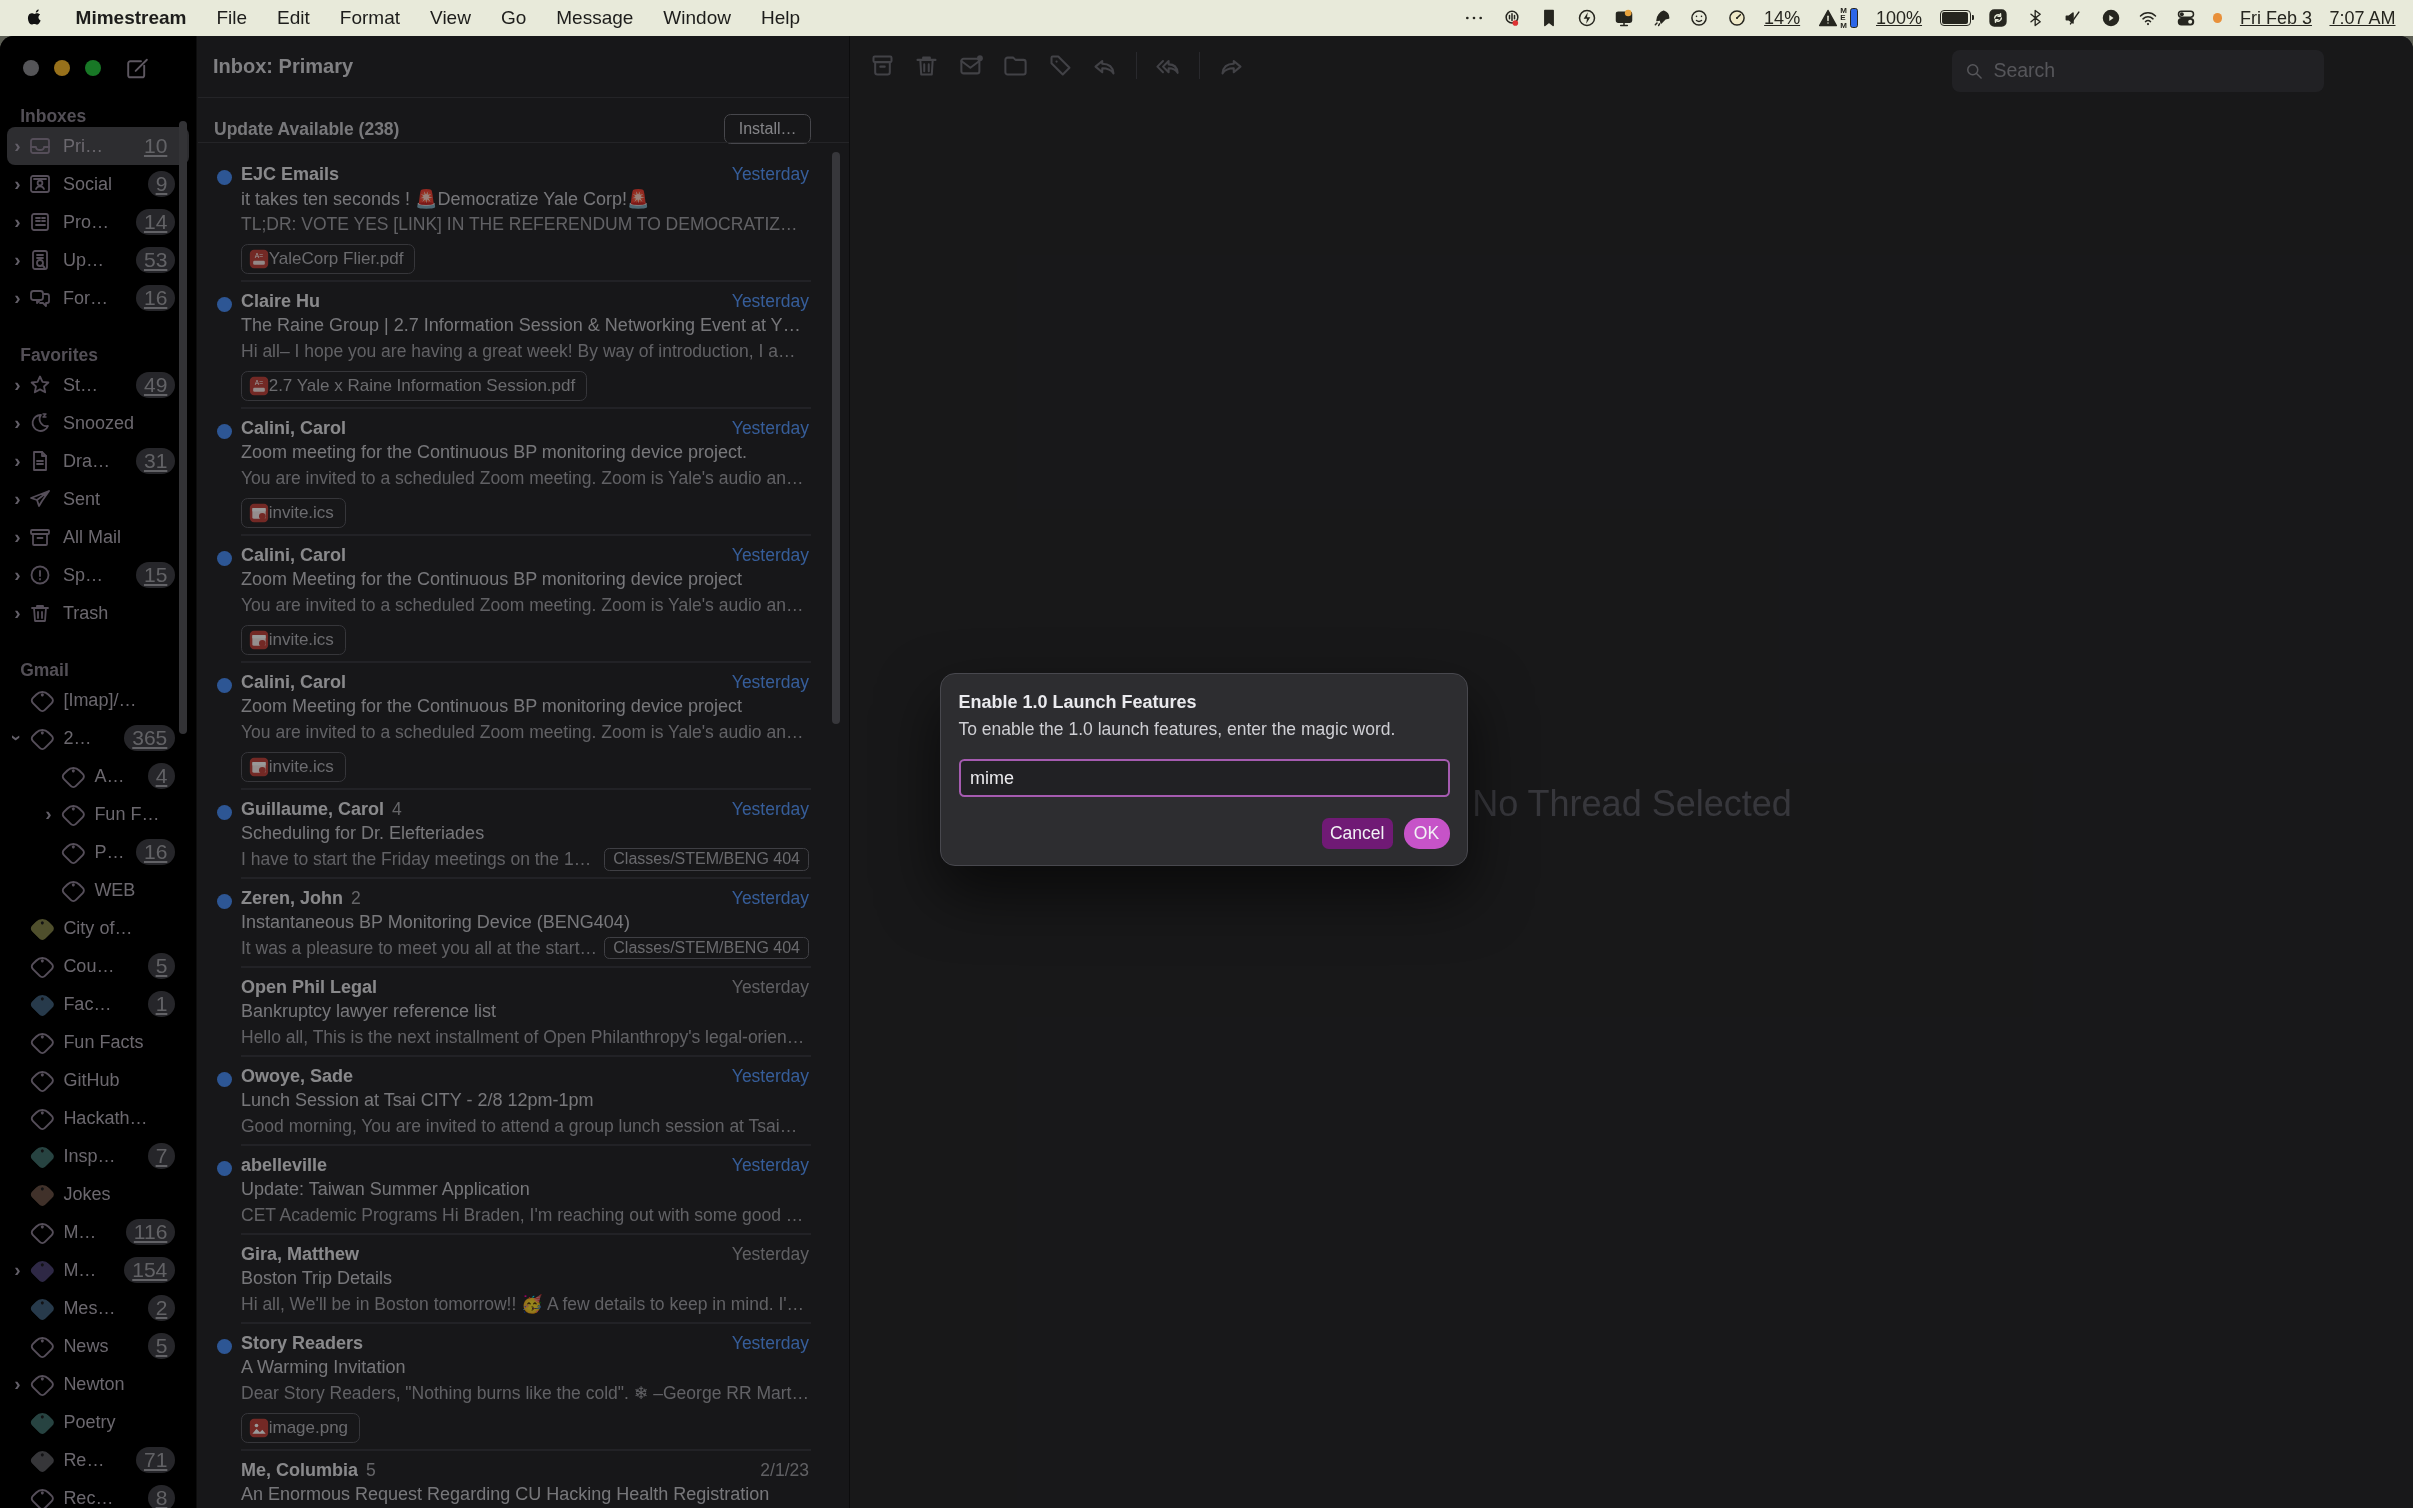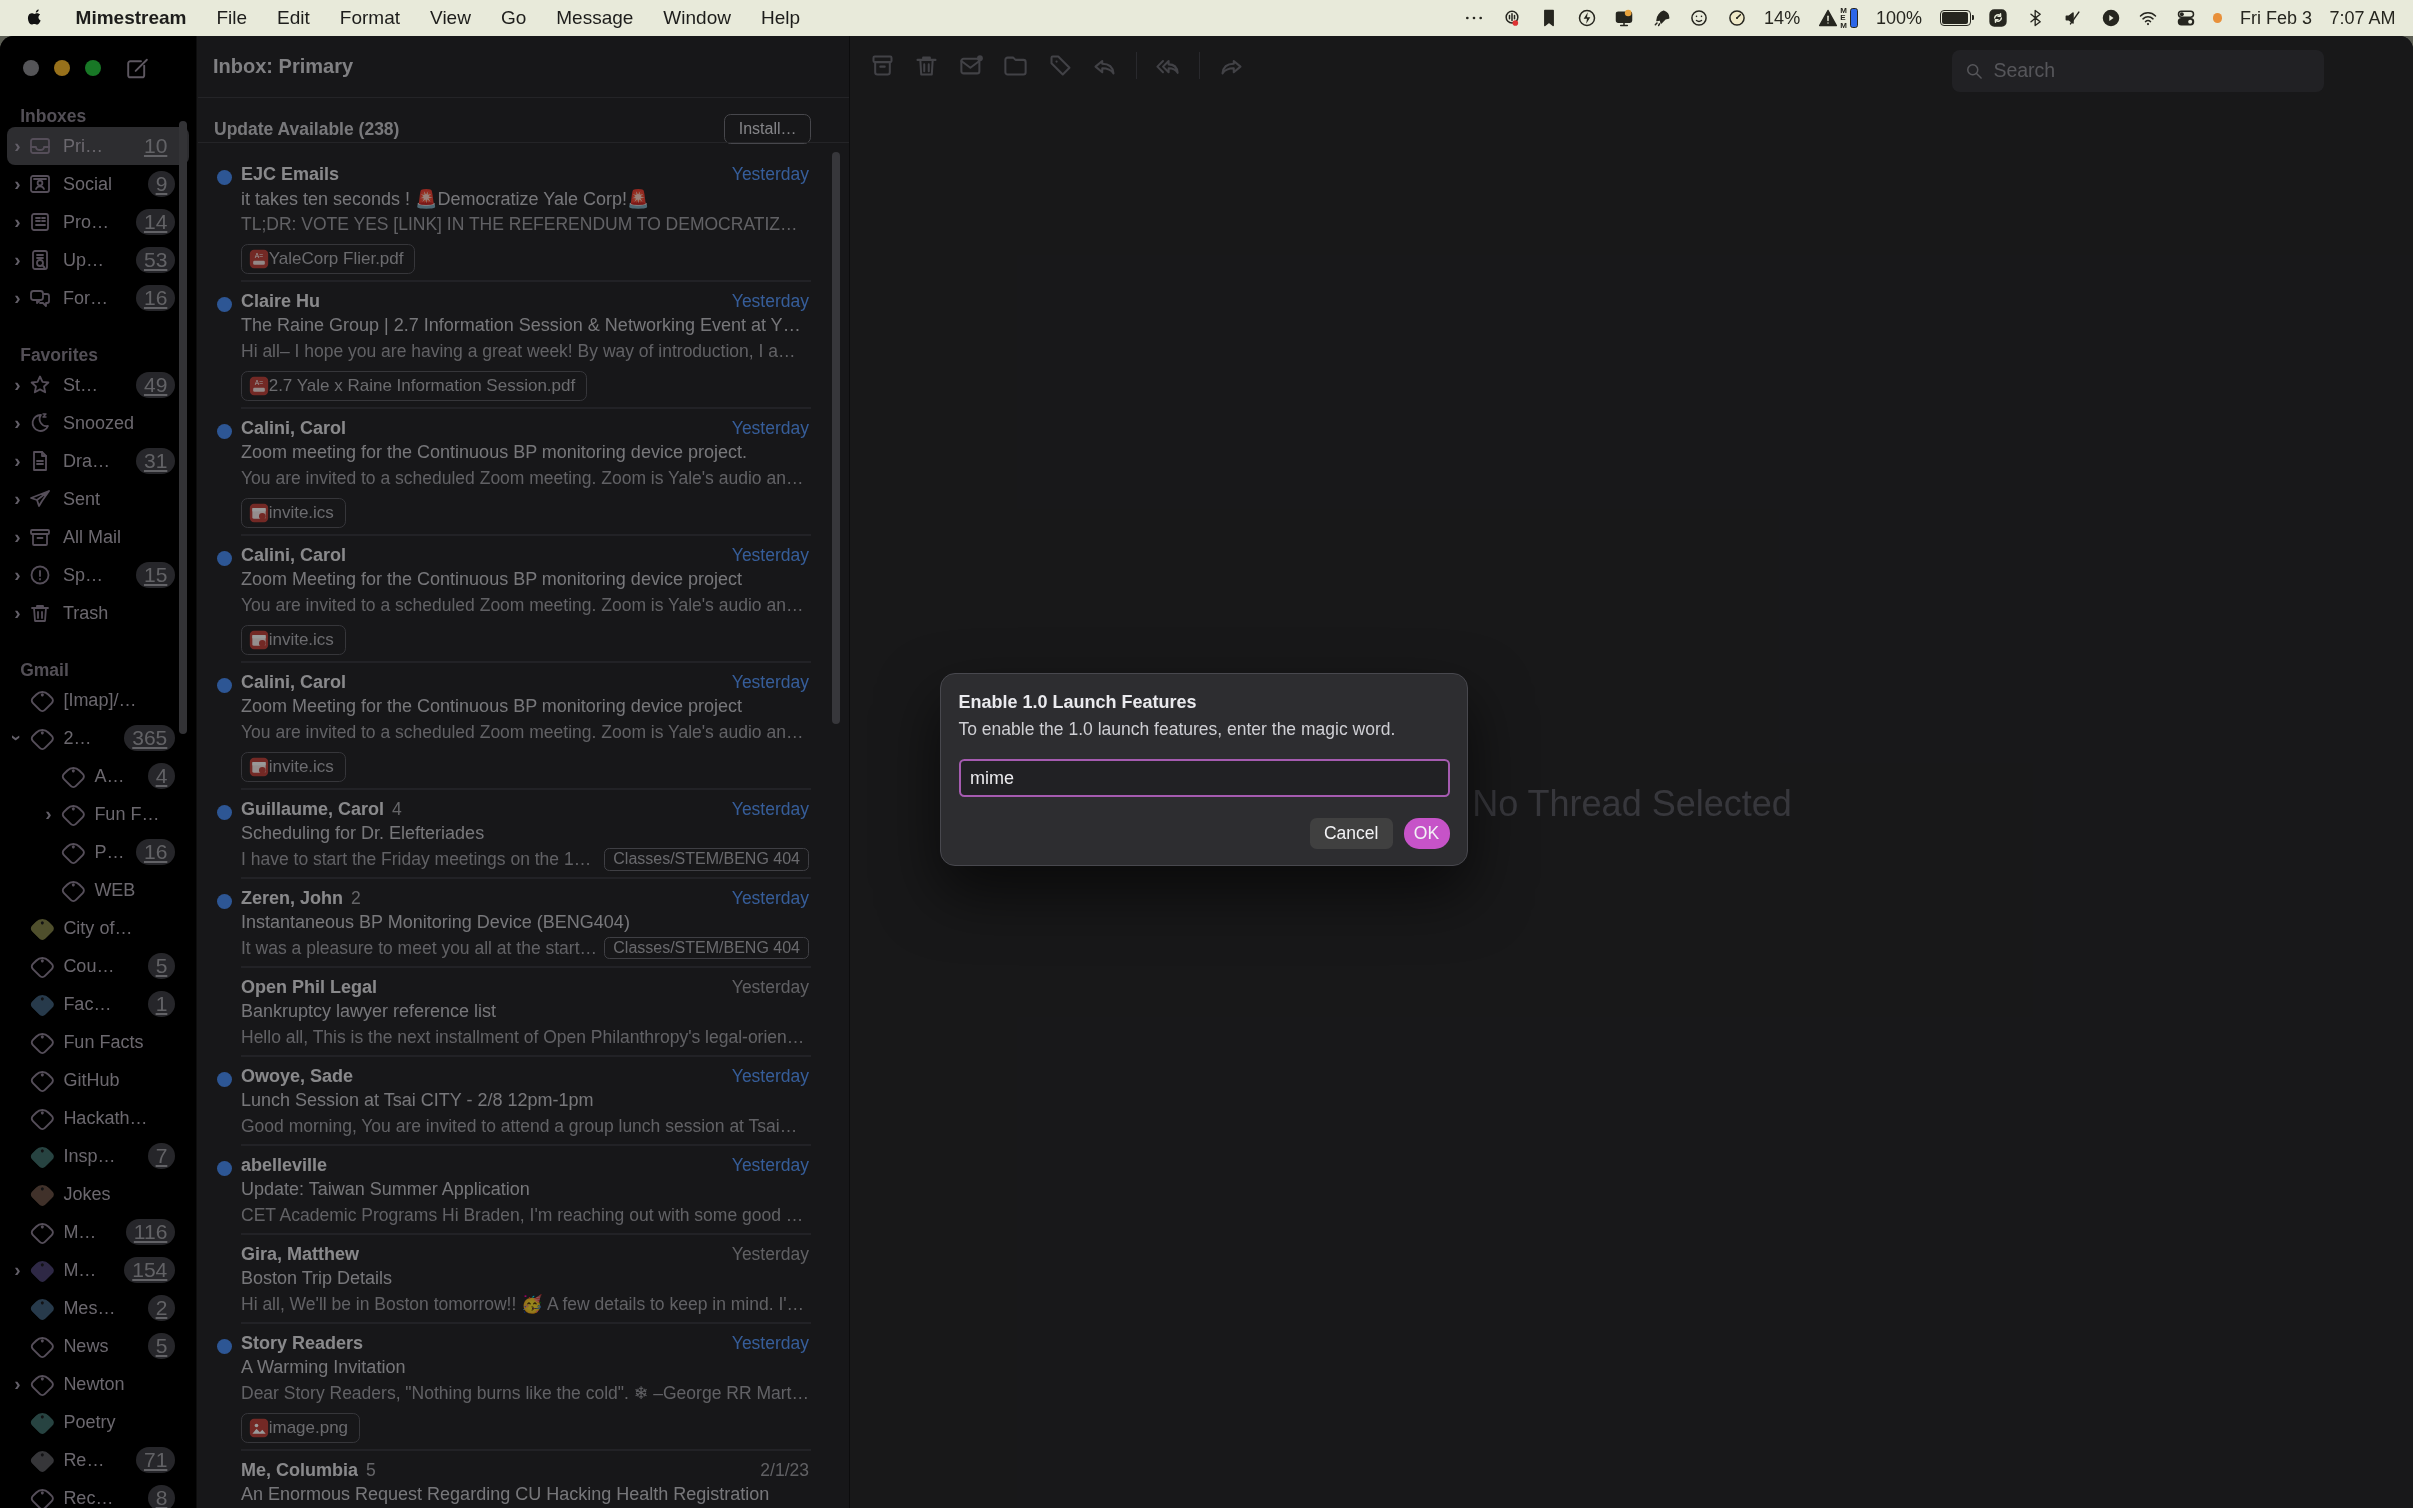--- a/index.html
+++ b/index.html
@@ -6,21 +6,21 @@
   html,body { width:2413px; height:1508px; background:#9a9d8c; font-family:"Liberation Sans", sans-serif; overflow:hidden; }
 
   
   .menubar { position:absolute; left:0; top:0; width:2413px; height:36px; background:#e8eada; display:flex; align-items:center; justify-content:space-between; padding:0 17.5px 0 25.6px; z-index:30; }
   .mb-left { display:flex; align-items:center; gap:30px; }
   .mb-item { font-size:19px; color:#1d1d1b; white-space:nowrap; }
   .mb-item.app { font-weight:bold; }
   .apple { width:20px; height:20px; display:inline-flex; color:#111; }
   .mb-right { display:flex; align-items:center; gap:17.5px; }
   .st-ic { width:20px; height:20px; display:inline-flex; color:#26261f; }
-  .st-txt { font-size:18px; color:#26261f; white-space:nowrap; }
+  .st-txt { font-size:18px; color:#26261f; white-space:nowrap;text-decoration:underline; }
   .mem-wrap { display:flex; align-items:center; gap:2.7px; }
   .mem-txt { font-size:8px; font-weight:bold; line-height:7.4px; color:#26261f; display:inline-block; }
   .mem-bar { width:8.8px; height:20px; border-radius:2.7px; background:#2b66e8; border:1.3px solid #26261f; }
   .battery { position:relative; width:31px; height:16px; border:1.3px solid #26261f; border-radius:4px; }
   .battery:after { content:""; position:absolute; right:-4.7px; top:4px; width:2.7px; height:5.4px; background:#26261f; border-radius:0 1.3px 1.3px 0; }
   .battery .fill { position:absolute; inset:1.3px; background:#26261f; border-radius:2px; }
   .clock-dot { width:9.4px; height:9.4px; border-radius:50%; background:#e8903a; }
 
   
   .window { position:absolute; left:0; top:36px; width:2413px; height:1472px; border-radius:13.5px 13.5px 0 0; overflow:hidden; background:#28282b; }
@@ -85,21 +85,21 @@
 
   
   .dim { position:absolute; left:0; top:36px; width:2413px; height:1472px; background:rgba(0,0,0,0.40); z-index:5; }
   .dialog { position:absolute; left:940px; top:673px; width:528px; height:193px; background:#2d2d30; border:0.7px solid #48484e; border-radius:15px; z-index:10; box-shadow:0 27px 61px rgba(0,0,0,0.6); padding:17.5px 17.5px; }
   .dlg-title { font-size:18px; font-weight:bold; color:#eaeaee; }
   .dlg-body { font-size:17.5px; color:#cfcfd4; margin-top:6.7px; }
   .dlg-input-wrap { position:absolute; left:17.5px; right:17.5px; top:85px; height:38px; border:2.7px solid #a55bb0; border-radius:5.4px; background:#212124; display:flex; align-items:center; }
   .dlg-input { width:100%; background:transparent; border:0; outline:0; color:#ecebee; font-size:18px; padding:0 9.4px; font-family:"Liberation Sans", sans-serif; }
   .dlg-btns { position:absolute; right:17.5px; bottom:16px; display:flex; gap:10.8px; }
   .btn { height:31px; border:0; border-radius:6.7px; font-size:17.5px; color:#f2f2f5; display:flex; align-items:center; justify-content:center; }
-  .btn.cancel { width:83px; background:#404040; }
+  .btn.cancel { width:71px; background:#701a75; }
   .btn.ok { width:46px; background:#c653c8; }
 </style>
 </head>
 <body>
 
 <header class="menubar">
   <div class="mb-left">
     <span class="apple">
         <svg viewBox="0 0 24 24" width="100%" height="100%" fill="none" stroke="currentColor" stroke-width="1.8" stroke-linecap="round" stroke-linejoin="round">
           <path fill="currentColor" stroke="none" d="M15.8 2c.2 1.2-.3 2.3-1 3.1-.7.9-1.8 1.5-2.9 1.4-.2-1.1.4-2.3 1-3 .7-.9 2-1.5 2.9-1.5zM18.7 17.5c-.5 1.2-.8 1.7-1.5 2.8-.9 1.4-2.2 3.1-3.8 3.1-1.4 0-1.8-.9-3.7-.9s-2.3.9-3.7.9c-1.6 0-2.8-1.5-3.8-2.9C.5 17 .2 12.6 1.7 10.2c1-1.7 2.7-2.7 4.3-2.7 1.6 0 2.6 1 3.9 1s2.1-1 4-1c1.4 0 2.9.8 4 2.1-3.5 1.9-2.9 6.9.8 7.9z" transform="scale(.85) translate(2 0)"></path>

